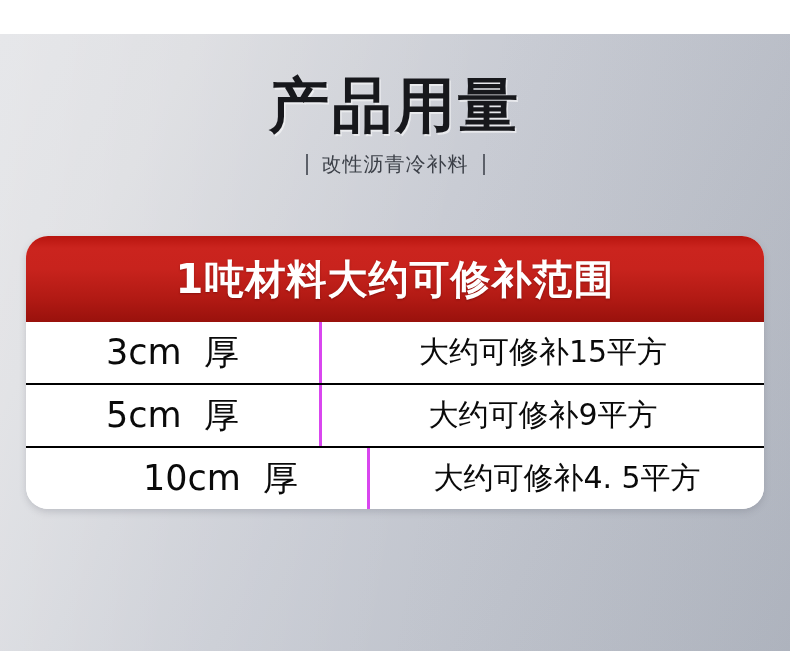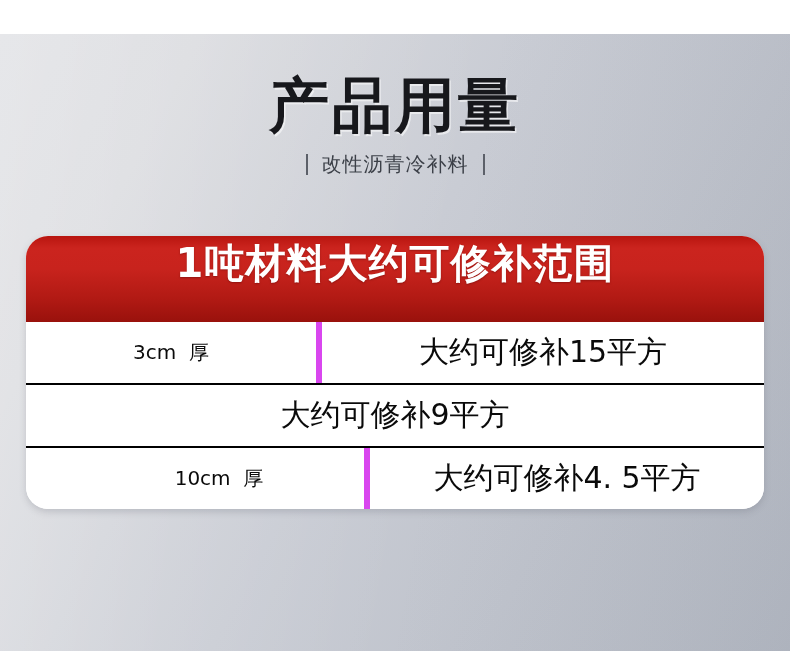--- a/index.html
+++ b/index.html
@@ -117,21 +117,21 @@
     z-index: 3;
     background: #ffffff;
     border-radius: 22px;
     box-shadow: 0 3px 7px rgba(80,86,98,0.22);
     overflow: hidden;
   }
 
   .card-header {
     height: 86px;
     display: flex;
-    align-items: flex-start;
+    align-items: center;
     justify-content: center;
     background: linear-gradient(180deg,
       #b8150f 0%,
       #cb241e 14%,
       #c8231d 38%,
       #b21a14 72%,
       #99110c 100%);
   }
   .card-header-text {
     font-family: "DejaVu Sans", "Liberation Sans", sans-serif;
@@ -157,23 +157,23 @@
   }
   .cell {
     display: flex;
     align-items: center;
     justify-content: center;
     height: 100%;
     box-sizing: border-box;
   }
   .cell-thickness {
     width: 296px;
-    border-right: 6px solid #d946ef;
-    font-family: "DejaVu Sans", "Liberation Sans", sans-serif;
-    font-size: 20px;
+    border-right: 3px solid #d946ef;
+    font-family: "DejaVu Sans", "Liberation Sans", sans-serif;
+    font-size: 35px;
     font-weight: 400;
     color: #0a0a0a;
     white-space: pre;
   }
   .cell-coverage {
     flex: 1;
     font-family: "DejaVu Sans", "Liberation Sans", sans-serif;
     font-size: 30px;
     font-weight: 400;
     color: #0a0a0a;
@@ -207,20 +207,21 @@
     </div>
 
     <div class="table">
 
       <div class="row">
         <div class="cell cell-thickness">3cm  厚</div>
         <div class="cell cell-coverage">大约可修补15平方</div>
       </div>
 
       <div class="row">
+        <div class="cell cell-thickness">5cm  厚</div>
         <div class="cell cell-coverage">大约可修补9平方</div>
       </div>
 
 
       <div class="row">
         <div class="cell cell-thickness">10cm  厚</div>
         <div class="cell cell-coverage">大约可修补4. 5平方</div>
       </div>
 
     </div>

